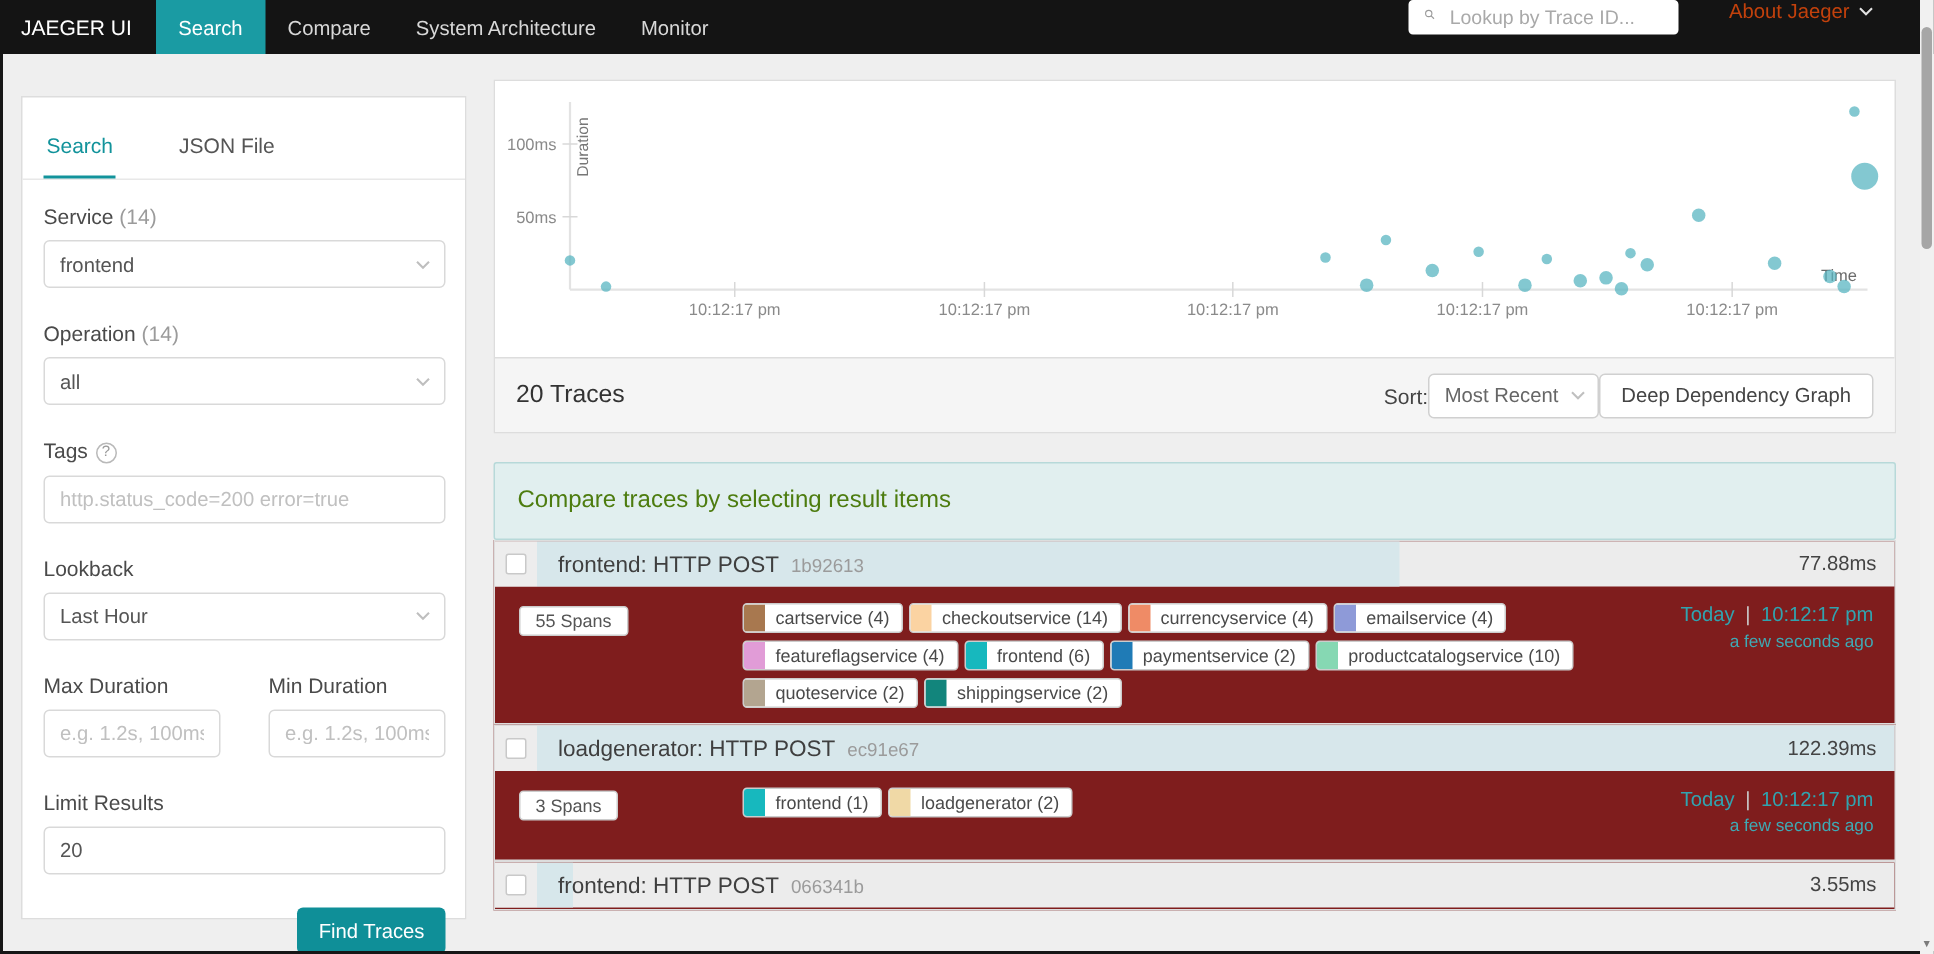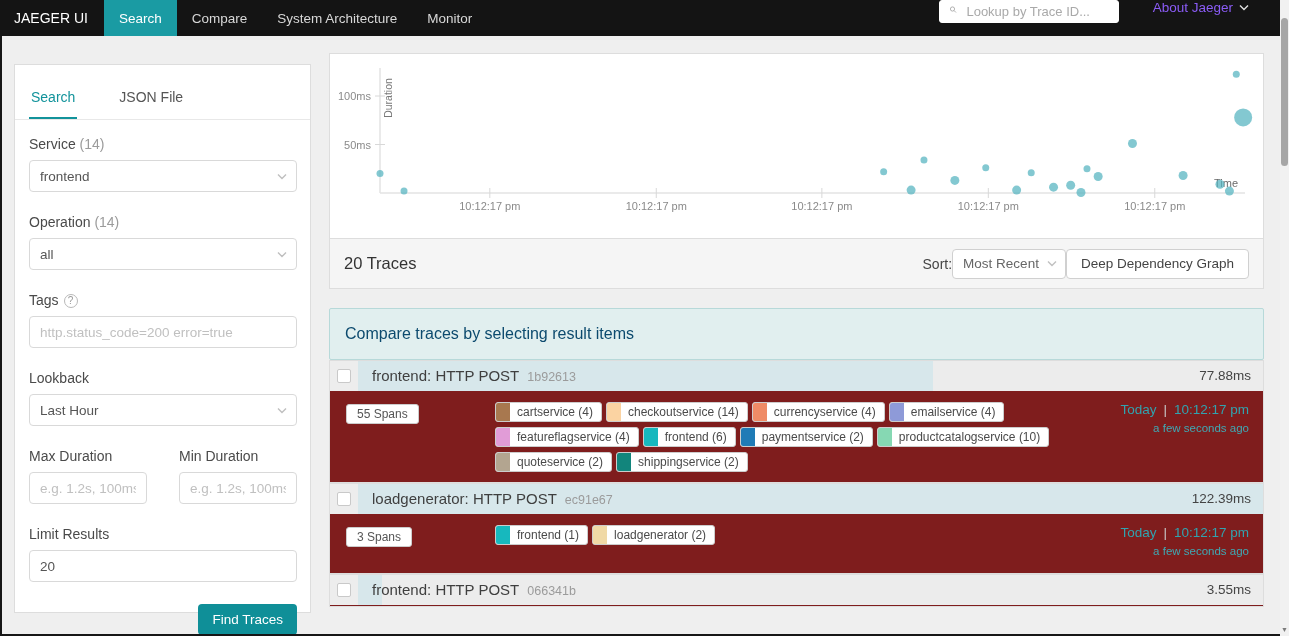--- a/index.html
+++ b/index.html
@@ -17,21 +17,21 @@
   .brand { color:#fff; font-size:14px; padding:0 16px 0 14px; display:flex; align-items:center; }
   .nav-item { color:#d8d8d8; font-size:13.5px; padding:0 15px; display:flex; align-items:center; cursor:pointer; }
   .nav-item.active { background:#1a9ba3; color:#fff; }
   .nav-right { margin-left:auto; display:flex; align-items:flex-start; gap:34px; padding-right:40px; }
   .nav-search {
     width:180px; height:23px; background:#fff; border-radius:3px; border:1px solid #fff;
     display:flex; align-items:center; padding:0 8px; gap:6px;
   }
   .nav-search input { border:none; outline:none; width:100%; font-size:13px; color:#555; background:transparent; font-family:inherit; }
   .nav-search input::placeholder { color:#a9a9a9; }
-  .about { color:#8b5cf6; font-size:13.5px; display:flex; align-items:center; gap:6px; cursor:pointer; }
+  .about { color:#c2410c; font-size:13.5px; display:flex; align-items:center; gap:6px; cursor:pointer; }
   .chev { display:inline-flex; width:10px; height:7px; }
   .chev svg { width:10px; height:7px; }
   
   .edge-left { position:absolute; left:0; top:36px; width:2px; height:600px; background:#161616; z-index:25; }
   .edge-bottom { position:absolute; left:0; top:634px; width:1289px; height:2px; background:#161616; z-index:25; }
 
   
   .side-card {
     position:absolute; left:14px; top:64px; width:297px; height:549px;
     background:#fff; border:1px solid #ddd;
@@ -78,21 +78,21 @@
     height:30px; border:1px solid #d0d0d0; border-radius:4px; background:#fff; display:flex;
     align-items:center; font-size:13.5px; color:#666; padding:0 26px 0 10px; position:relative; cursor:pointer;
   }
   .sel-sort .chev { position:absolute; right:8px; color:#c0c0c0; }
   .btn-ddg {
     height:30px; border:1px solid #d0d0d0; border-radius:4px; background:#fff; font-size:13.5px;
     color:#444; padding:0 14px; font-family:Liberation Sans, sans-serif; cursor:pointer;
   }
   .compare-banner {
     margin-top:19px; height:52px; background:#e1efef; border:1px solid #b7d9d9; border-radius:2px;
-    display:flex; align-items:center; padding:0 15px; font-size:16px; color:#0c4a6e;
+    display:flex; align-items:center; padding:0 15px; font-size:16px; color:#4d7c0f;
   }
   
   .trace-card { background:#7f1d1d; border:1px solid #ddd; }
   .trace-header { position:relative; height:30px; background:#ececec; cursor:pointer; }
   .cb-cell { position:absolute; left:0; top:0; width:28px; height:30px; background:#ededed; display:flex; align-items:center; justify-content:center; z-index:3; }
   .cb { width:14px; height:14px; background:#fff; border:1px solid #c9c9c9; border-radius:2px; }
   .trace-bar { position:absolute; left:28px; top:0; height:30px; background:#d7e7eb; z-index:1; }
   .trace-title { position:absolute; left:42px; top:0; line-height:30px; z-index:2; white-space:nowrap; }
   .t-name { font-size:15px; color:#3f3f3f; }
   .t-id { font-size:12.5px; color:#9b9b9b; margin-left:8px; }

